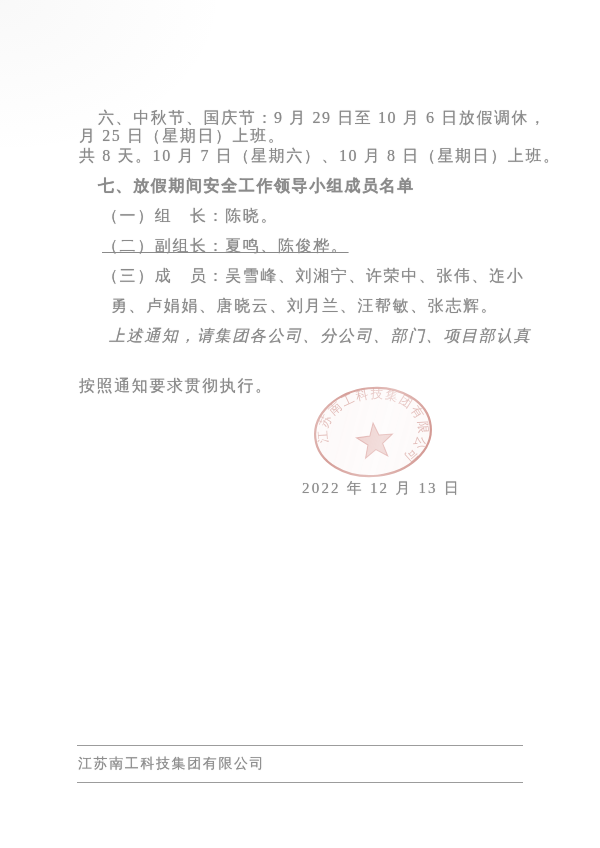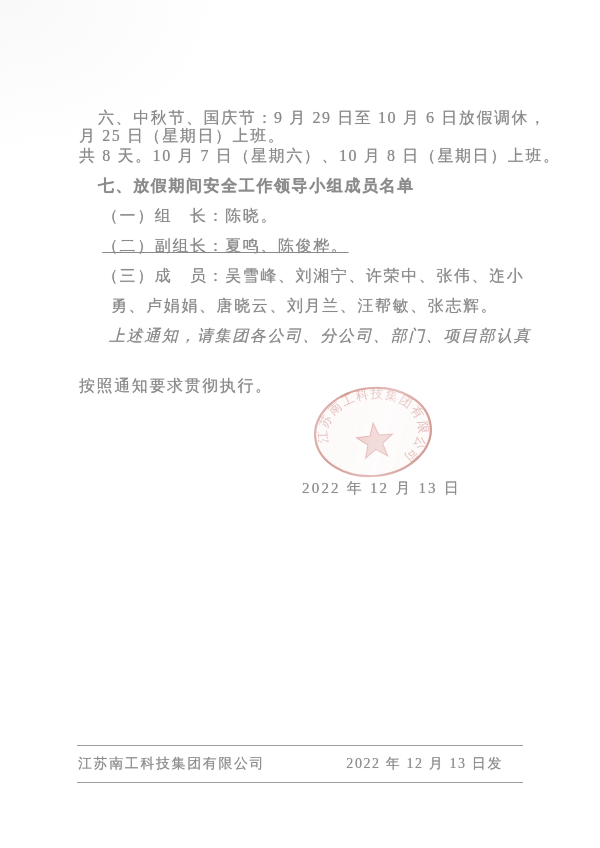--- a/index.html
+++ b/index.html
@@ -119,18 +119,17 @@
       </g>
     </svg>
   </div>
 
   <div class="issue-date">2022 年 12 月 13 日</div>
 
   <footer>
     <div class="footer-rule rule-top"></div>
     <div class="footer-row">
       <span class="footer-company">江苏南工科技集团有限公司</span>
-      <span class="footer-date">2022 年 12 月 13 日发</span>
     </div>
     <div class="footer-rule rule-bottom"></div>
   </footer>
 
 </div>
 
 </body></html>

